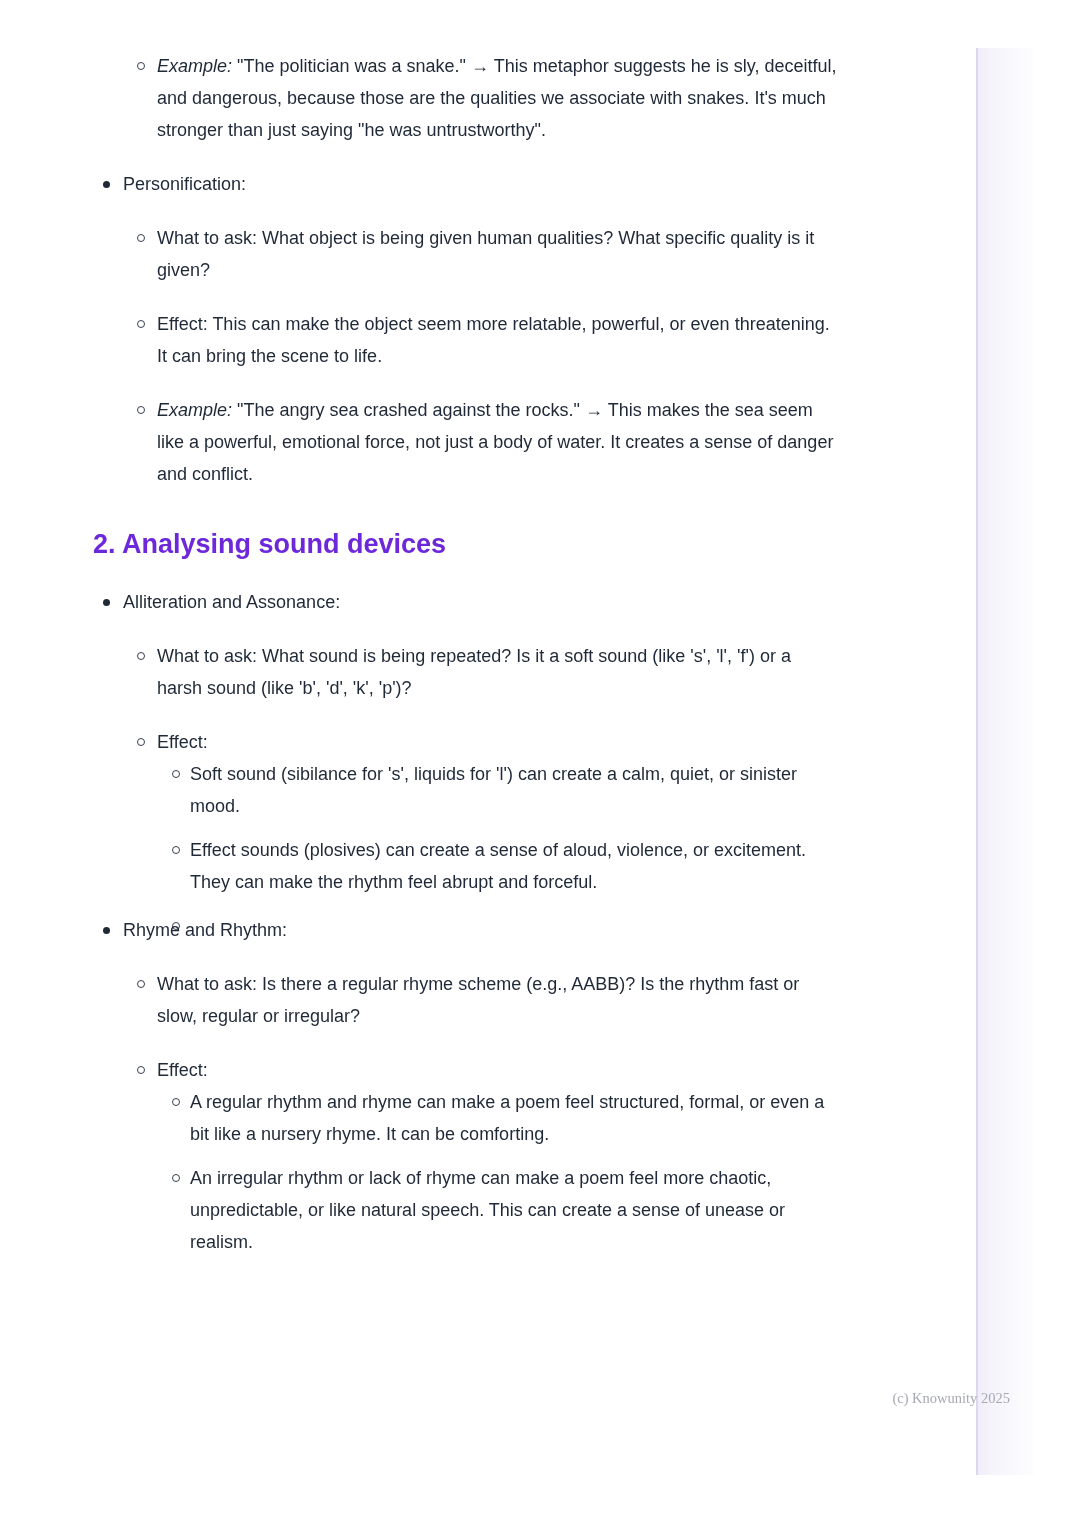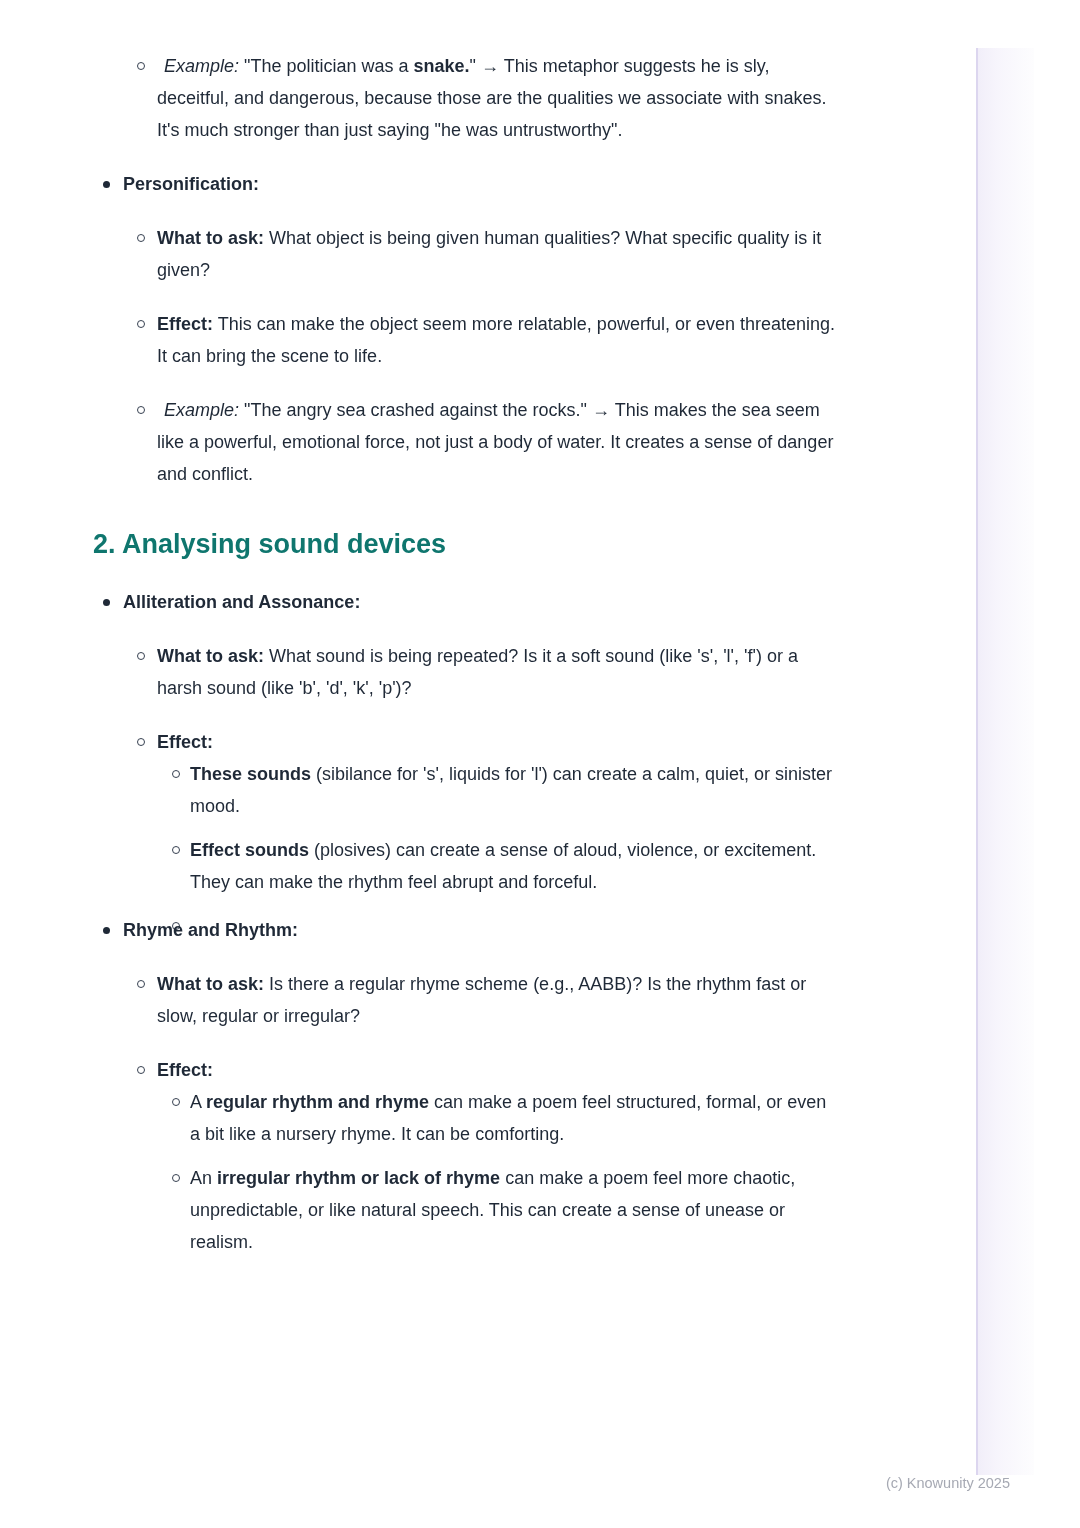--- a/index.html
+++ b/index.html
@@ -47,65 +47,66 @@
   .bullet.disc { background: #1f2937; }
   .bullet.circle {
     border: 1.6px solid #374151;
     background: transparent;
     width: 6px;
     height: 6px;
   }
   .level1 .bullet { left: 10px; top: 13px; }
   .level2 .bullet { left: 44px; }
   .level3 .bullet { left: 79px; }
-  .seg-b { font-weight: 700; }
-  .seg-i { font-style: italic; margin-left: 7px; }
+  .seg-b { font-weight: 400; }
+  .seg-i { font-style: italic; }
   .seg-n { font-weight: 400; font-style: normal; }
   .heading {
     font-size: 27px;
     line-height: 36px;
     font-weight: 700;
     margin: 36px 0 24px 0;
   }
   .para { margin: 0 0 24px 0; }
   .edge-strip {
     position: absolute;
     left: 976px;
     top: 48px;
     width: 56px;
     height: 1427px;
     background: linear-gradient(90deg, #f1eef9 0%, #f7f5fc 35%, #fdfdfe 100%);
     border-left: 2px solid #dcd6ef;
     z-index: 0;
   }
   .footer {
     position: absolute;
-    top: 1473px;
+    top: 1388px;
     right: 70px;
     font-size: 14.5px;
     line-height: 20px;
     z-index: 2;
+    font-family: Liberation Serif, serif;
   }
 </style>
 </head>
 <body>
 
 <div class="page" style="background: rgb(255, 255, 255);">
   <div class="edge-strip"></div>
   <div class="content" id="content" style="color: rgb(31, 41, 55);">
       <div class="li level2"><span class="bullet circle"></span><span><span class="seg-i">Example:</span><span class="seg-n"> "The politician was a </span><span class="seg-b">snake.</span><span class="seg-n">" → This metaphor suggests he is sly, deceitful, and dangerous, because those are the qualities we associate with snakes. It's much stronger than just saying "he was untrustworthy".</span></span></div>
       <div class="li level1"><span class="bullet disc"></span><span><span class="seg-b">Personification:</span></span></div>
       <div class="li level2"><span class="bullet circle"></span><span><span class="seg-b">What to ask:</span><span class="seg-n"> What object is being given human qualities? What specific quality is it given?</span></span></div>
       <div class="li level2"><span class="bullet circle"></span><span><span class="seg-b">Effect:</span><span class="seg-n"> This can make the object seem more relatable, powerful, or even threatening. It can bring the scene to life.</span></span></div>
       <div class="li level2"><span class="bullet circle"></span><span><span class="seg-i">Example:</span><span class="seg-n"> "The angry sea crashed against the rocks." → This makes the sea seem like a powerful, emotional force, not just a body of water. It creates a sense of danger and conflict.</span></span></div>
-      <h2 class="heading" style="color: #0f766e;">2. Analysing sound devices</h2>
+      <h2 class="heading" style="color: #6d28d9;">2. Analysing sound devices</h2>
       <div class="li level1"><span class="bullet disc"></span><span><span class="seg-b">Alliteration and Assonance:</span></span></div>
       <div class="li level2"><span class="bullet circle"></span><span><span class="seg-b">What to ask:</span><span class="seg-n"> What sound is being repeated? Is it a soft sound (like 's', 'l', 'f') or a harsh sound (like 'b', 'd', 'k', 'p')?</span></span></div>
       <div class="li level2 compact"><span class="bullet circle"></span><span><span class="seg-b">Effect:</span></span></div>
-      <div class="li level3"><span class="bullet circle"></span><span><span class="seg-b">These sounds</span><span class="seg-n"> (sibilance for 's', liquids for 'l') can create a calm, quiet, or sinister mood.</span></span></div>
+      <div class="li level3"><span class="bullet circle"></span><span><span class="seg-b">Soft sound</span><span class="seg-n"> (sibilance for 's', liquids for 'l') can create a calm, quiet, or sinister mood.</span></span></div>
       <div class="li level3"><span class="bullet circle"></span><span><span class="seg-b">Effect sounds</span><span class="seg-n"> (plosives) can create a sense of aloud, violence, or excitement. They can make the rhythm feel abrupt and forceful.</span></span></div>
       <div class="li level3"><span class="bullet circle"></span></div>
       <div class="li level1"><span class="bullet disc"></span><span><span class="seg-b">Rhyme and Rhythm:</span></span></div>
       <div class="li level2"><span class="bullet circle"></span><span><span class="seg-b">What to ask:</span><span class="seg-n"> Is there a regular rhyme scheme (e.g., AABB)? Is the rhythm fast or slow, regular or irregular?</span></span></div>
       <div class="li level2 compact"><span class="bullet circle"></span><span><span class="seg-b">Effect:</span></span></div>
       <div class="li level3"><span class="bullet circle"></span><span><span class="seg-n">A </span><span class="seg-b">regular rhythm and rhyme</span><span class="seg-n"> can make a poem feel structured, formal, or even a bit like a nursery rhyme. It can be comforting.</span></span></div>
       <div class="li level3"><span class="bullet circle"></span><span><span class="seg-n">An </span><span class="seg-b">irregular rhythm or lack of rhyme</span><span class="seg-n"> can make a poem feel more chaotic, unpredictable, or like natural speech. This can create a sense of unease or realism.</span></span></div>
     </div>
   <div class="footer" style="color: rgb(166, 169, 179);">(c) Knowunity 2025</div>
 </div>

